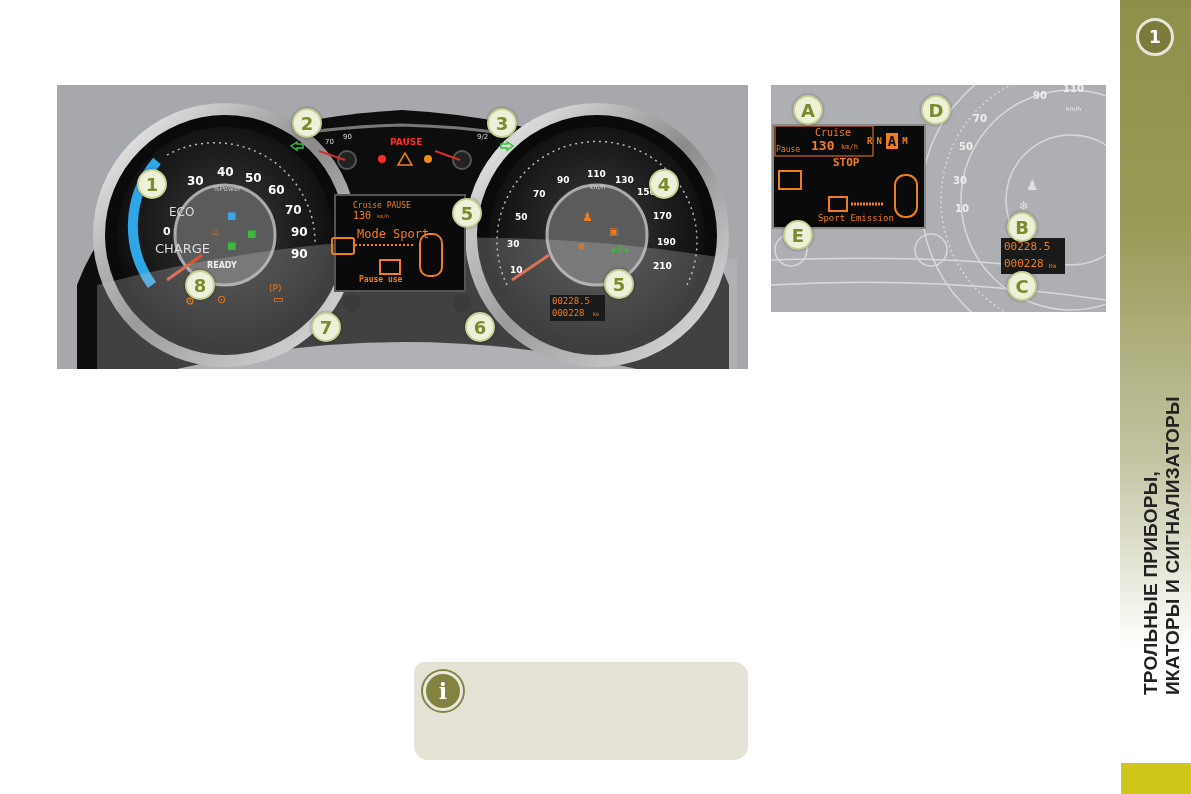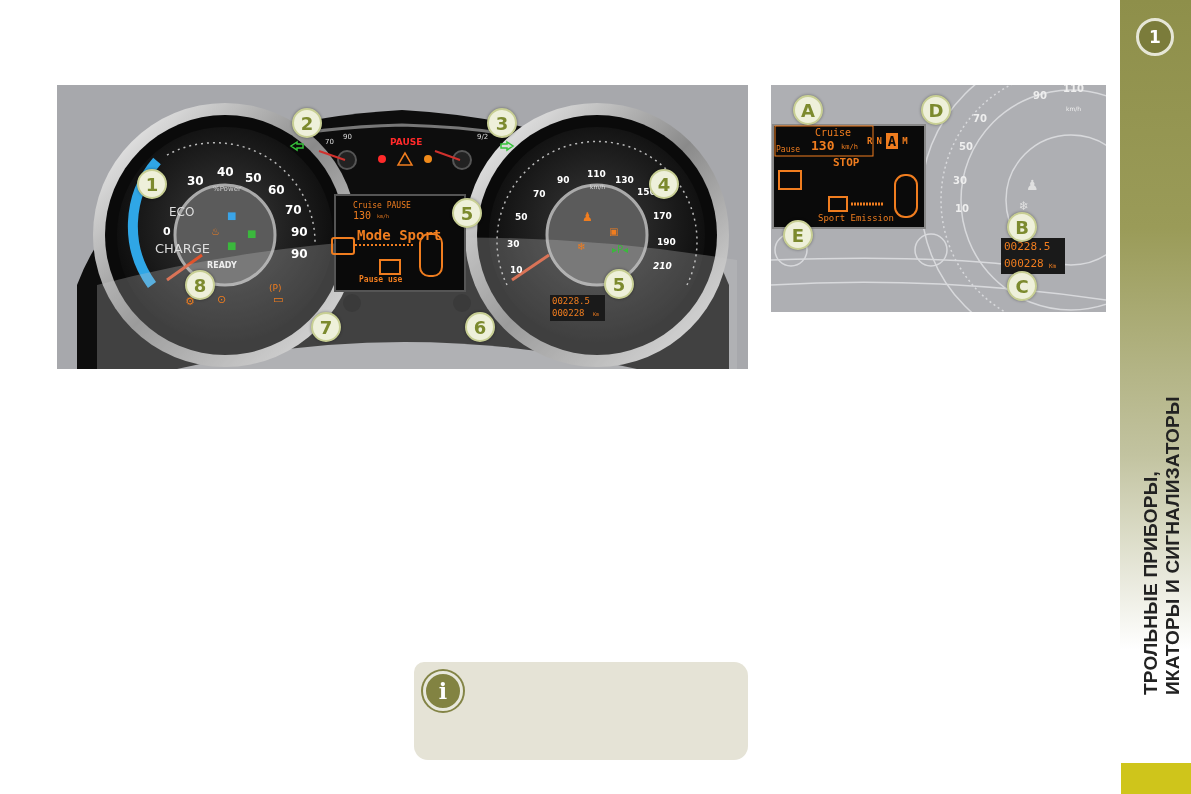--- a/index.html
+++ b/index.html
@@ -109,40 +109,40 @@
 
   <span class="abs" style="left:268px;top:53px;color:#ddd;font-size:7px;">70</span>
   <span class="abs" style="left:286px;top:48px;color:#ddd;font-size:7px;">90</span>
   <span class="abs" style="left:420px;top:48px;color:#ddd;font-size:7px;">9/2</span>
   <span class="abs" style="left:333px;top:52px;color:#ff2a2a;font-size:9px;font-weight:bold;">PAUSE</span>
 
   <div class="abs" style="left:268px;top:112px;width:126px;height:92px;">
     <span class="lcd" style="left:28px;top:4px;font-size:8px;">Cruise PAUSE</span>
     <span class="lcd" style="left:28px;top:13px;font-size:10px;">130</span>
     <span class="lcd" style="left:52px;top:16px;font-size:5px;">km/h</span>
-    <span class="lcd" style="left:32px;top:30px;font-size:14px;font-weight:bold;">Mode Sport</span>
+    <span class="lcd" style="left:32px;top:30px;font-size:12px;font-weight:normal;">Mode Sport</span>
     <span class="lcd" style="left:34px;top:78px;font-size:8px;font-weight:bold;">Pause use</span>
     <div class="abs" style="left:6px;top:40px;width:20px;height:14px;border:2px solid #f07d1f;border-radius:3px;"></div>
     <div class="abs" style="left:30px;top:47px;width:58px;border-top:2px dotted #f07d1f;"></div>
     <div class="abs" style="left:54px;top:62px;width:18px;height:12px;border:2px solid #f07d1f;"></div>
     <div class="abs" style="left:94px;top:36px;width:20px;height:40px;border:2px solid #f07d1f;border-radius:10px;"></div>
   </div>
 
   <div class="abs" style="left:400px;top:0;width:291px;height:284px;">
     <span class="abs" style="left:53px;top:180px;color:#fff;font-size:9px;font-weight:bold;">10</span>
     <span class="abs" style="left:50px;top:154px;color:#fff;font-size:9px;font-weight:bold;">30</span>
     <span class="abs" style="left:58px;top:127px;color:#fff;font-size:9px;font-weight:bold;">50</span>
     <span class="abs" style="left:76px;top:104px;color:#fff;font-size:9px;font-weight:bold;">70</span>
     <span class="abs" style="left:100px;top:90px;color:#fff;font-size:9px;font-weight:bold;">90</span>
     <span class="abs" style="left:130px;top:84px;color:#fff;font-size:9px;font-weight:bold;">110</span>
     <span class="abs" style="left:158px;top:90px;color:#fff;font-size:9px;font-weight:bold;">130</span>
     <span class="abs" style="left:180px;top:102px;color:#fff;font-size:9px;font-weight:bold;">150</span>
     <span class="abs" style="left:196px;top:126px;color:#fff;font-size:9px;font-weight:bold;">170</span>
     <span class="abs" style="left:200px;top:152px;color:#fff;font-size:9px;font-weight:bold;">190</span>
-    <span class="abs" style="left:196px;top:176px;color:#fff;font-size:9px;font-weight:bold;font-style:italic;">210</span>
+    <span class="abs" style="left:196px;top:176px;color:#fff;font-size:9px;font-weight:bold;">210</span>
     <span class="abs" style="left:133px;top:98px;color:#ddd;font-size:6px;">km/h</span>
   </div>
 
   <span class="lcd" style="left:495px;top:211px;font-size:9px;">00228.5</span>
   <span class="lcd" style="left:495px;top:223px;font-size:9px;">000228</span>
   <span class="lcd" style="left:536px;top:226px;font-size:5px;">Km</span>
 
   <div class="callout" style="left:80px;top:84px;">1</div>
   <div class="callout" style="left:235px;top:23px;">2</div>
   <div class="callout" style="left:430px;top:23px;">3</div>

